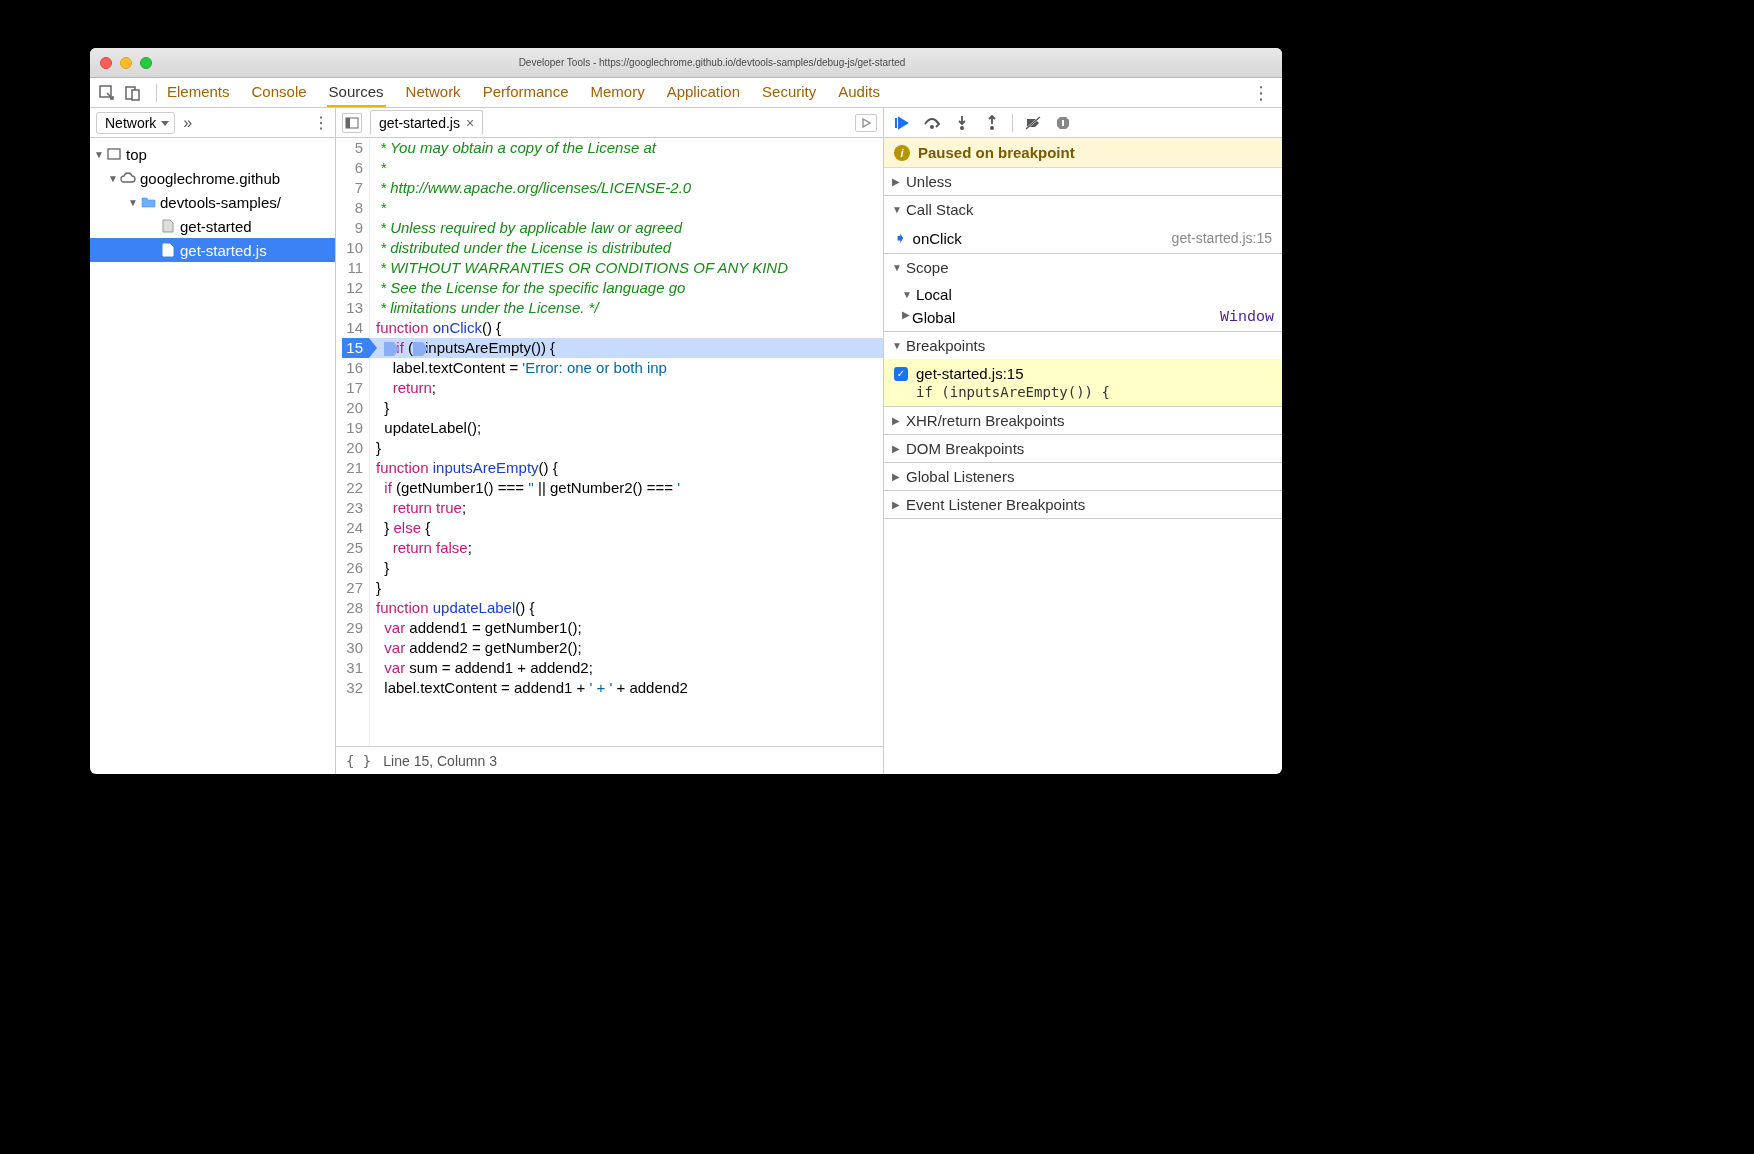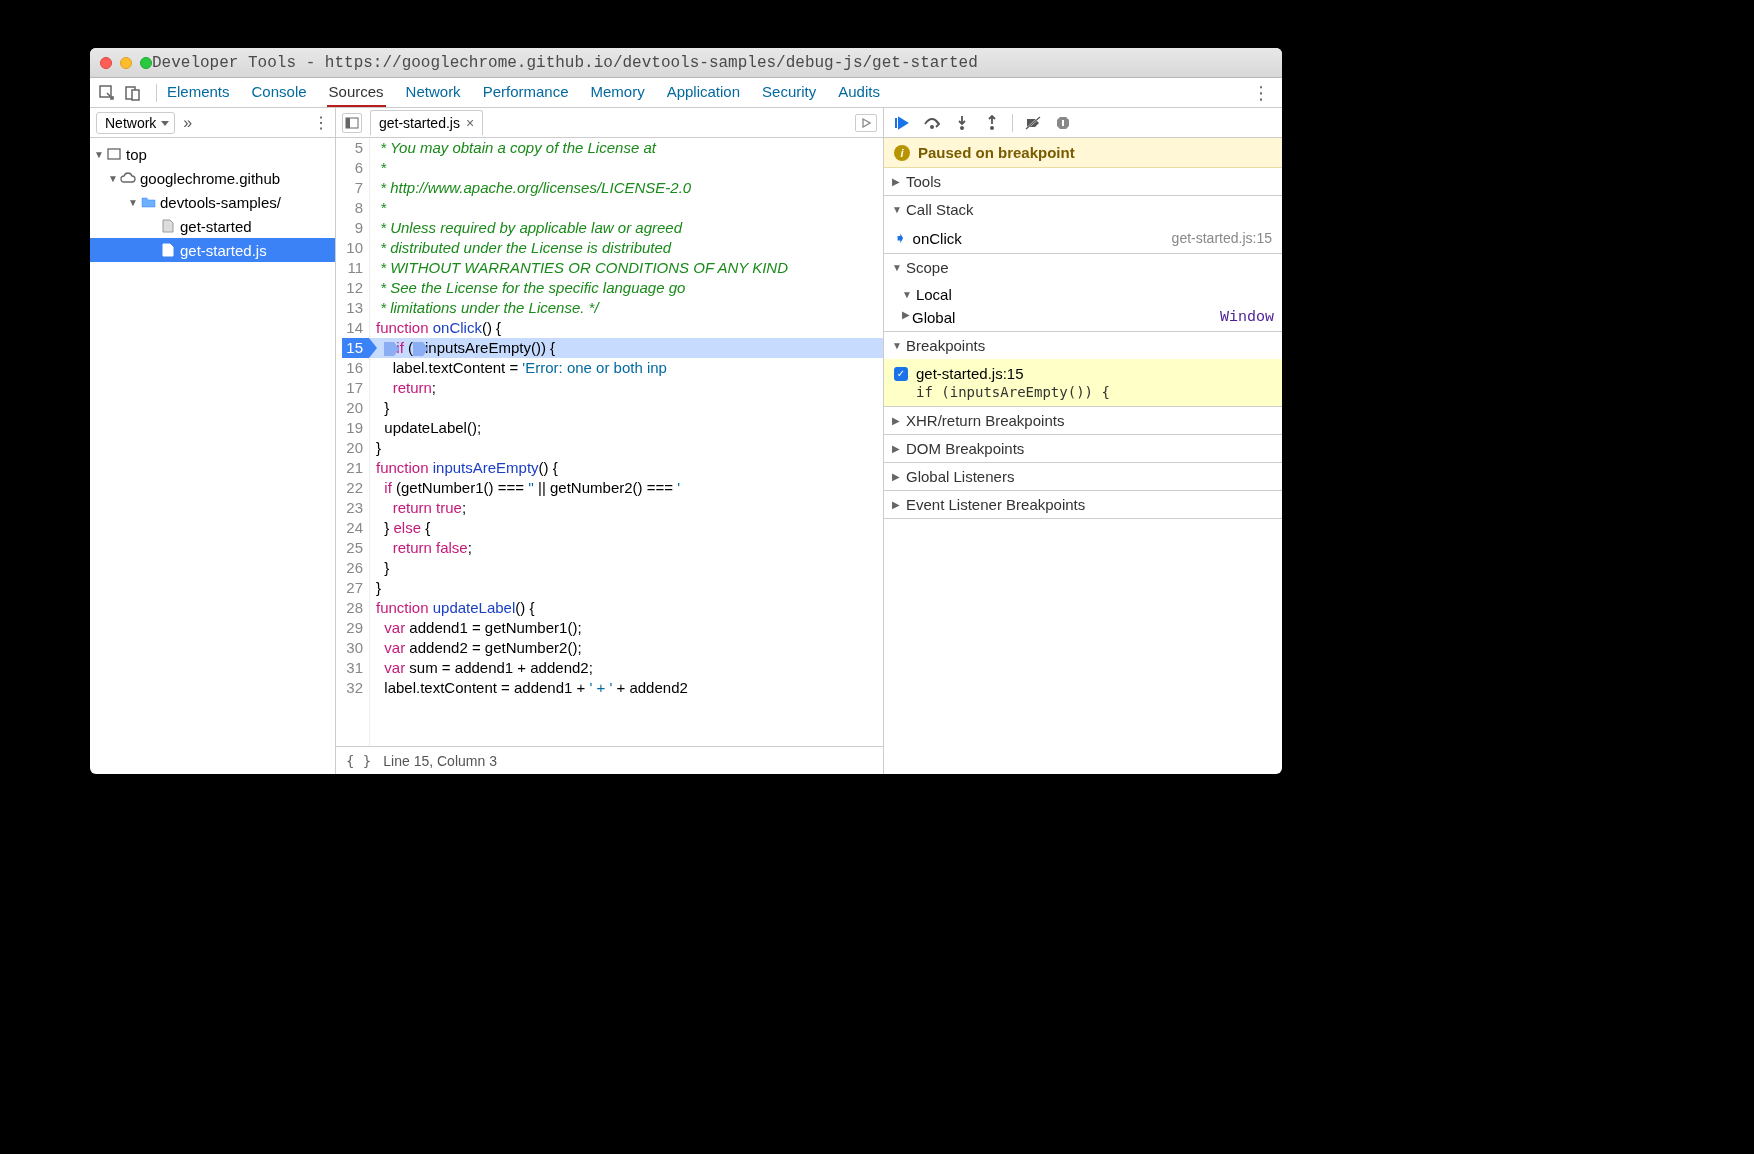--- a/index.html
+++ b/index.html
@@ -4,27 +4,27 @@
 <style>
   * { box-sizing: border-box; margin: 0; padding: 0; font-family: "Helvetica Neue", Arial, sans-serif; }
   body { background: #000; width: 1754px; height: 1154px; position: relative; }
   .window { position: absolute; left: 90px; top: 48px; width: 1192px; height: 726px; background: #fff; border-radius: 6px; box-shadow: 0 20px 60px rgba(0,0,0,0.5); overflow: hidden; display:flex; flex-direction:column; }
   .titlebar { height: 30px; background: linear-gradient(#e8e8e8,#d8d8d8); border-bottom: 1px solid #b5b5b5; display:flex; align-items:center; padding: 0 10px; }
   .traffic { display:flex; gap:8px; }
   .dot { width:12px; height:12px; border-radius:50%; }
   .dot.red{background:#ff5f57;border:1px solid #e0443e;}
   .dot.yellow{background:#ffbd2e;border:1px solid #dea123;}
   .dot.green{background:#28c940;border:1px solid #1aab29;}
-  .title { flex:1; font-size:16px; color:#4a4a4a;font-family:Liberation Mono, monospace; }
+  .title { flex:1; text-align:center; font-size:10px; color:#4a4a4a; }
   .toolbar { height:30px; border-bottom:1px solid #ccc; display:flex; align-items:center; padding:0 6px; }
   .tb-icon { width:22px; height:22px; display:inline-flex; align-items:center; justify-content:center; color:#666; margin-right:4px; cursor:pointer;}
   .tb-sep { width:1px; height:18px; background:#ccc; margin:0 8px;}
   .tabs { display:flex; gap:18px; font-size:15px; color:#333; }
-  .tab { padding:5px 2px; cursor:pointer; color:#0369a1; }
-  .tab.active { color:#333; border-bottom:2px solid #b91c1c; }
+  .tab { padding:5px 2px; cursor:pointer; color:#a16207; }
+  .tab.active { color:#333; border-bottom:2px solid #eab308; }
   .tb-right { margin-left:auto; display:flex; align-items:center; }
   .main { flex:1; display:flex; overflow:hidden; }
   .panel-left { width:246px; border-right:1px solid #ccc; display:flex; flex-direction:column; }
   .dd-bar { height:30px; border-bottom:1px solid #ccc; display:flex; align-items:center; padding:0 6px; font-size:14px; }
   .dd-sel { border:1px solid #ccc; border-radius:3px; padding:2px 18px 2px 8px; font-size:14px; position:relative; cursor:pointer; }
   .dd-sel::after{content:"";position:absolute;right:5px;top:8px;border-left:4px solid transparent;border-right:4px solid transparent;border-top:5px solid #666;}
   .dd-more { margin-left:8px; font-size:16px; color:#555; cursor:pointer;}
   .dd-kebab { margin-left:auto; font-size:16px; color:#555; cursor:pointer;}
   .tree { flex:1; font-size:15px; padding-top:4px; overflow:hidden; }
   .tree-row { display:flex; align-items:center; height:24px; padding-left:4px; cursor:pointer; white-space:nowrap; }
@@ -280,21 +280,21 @@
             </svg>
           </span>
       </div>
       <div class="paused-banner">
         <span class="info-icon">i</span>
         <span>Paused on breakpoint</span>
       </div>
       <div class="sect">
         <div class="sect-h">
             <span class="tri">▶</span>
-            <span>Tools</span>
+            <span>Unless</span>
           </div>
       </div>
       <div class="sect">
         <div class="sect-h">
             <span class="tri">▼</span>
             <span>Call Stack</span>
           </div>
         <div class="sect-body">
           <div class="cs-row">
             <span class="cs-arrow">➧</span>

